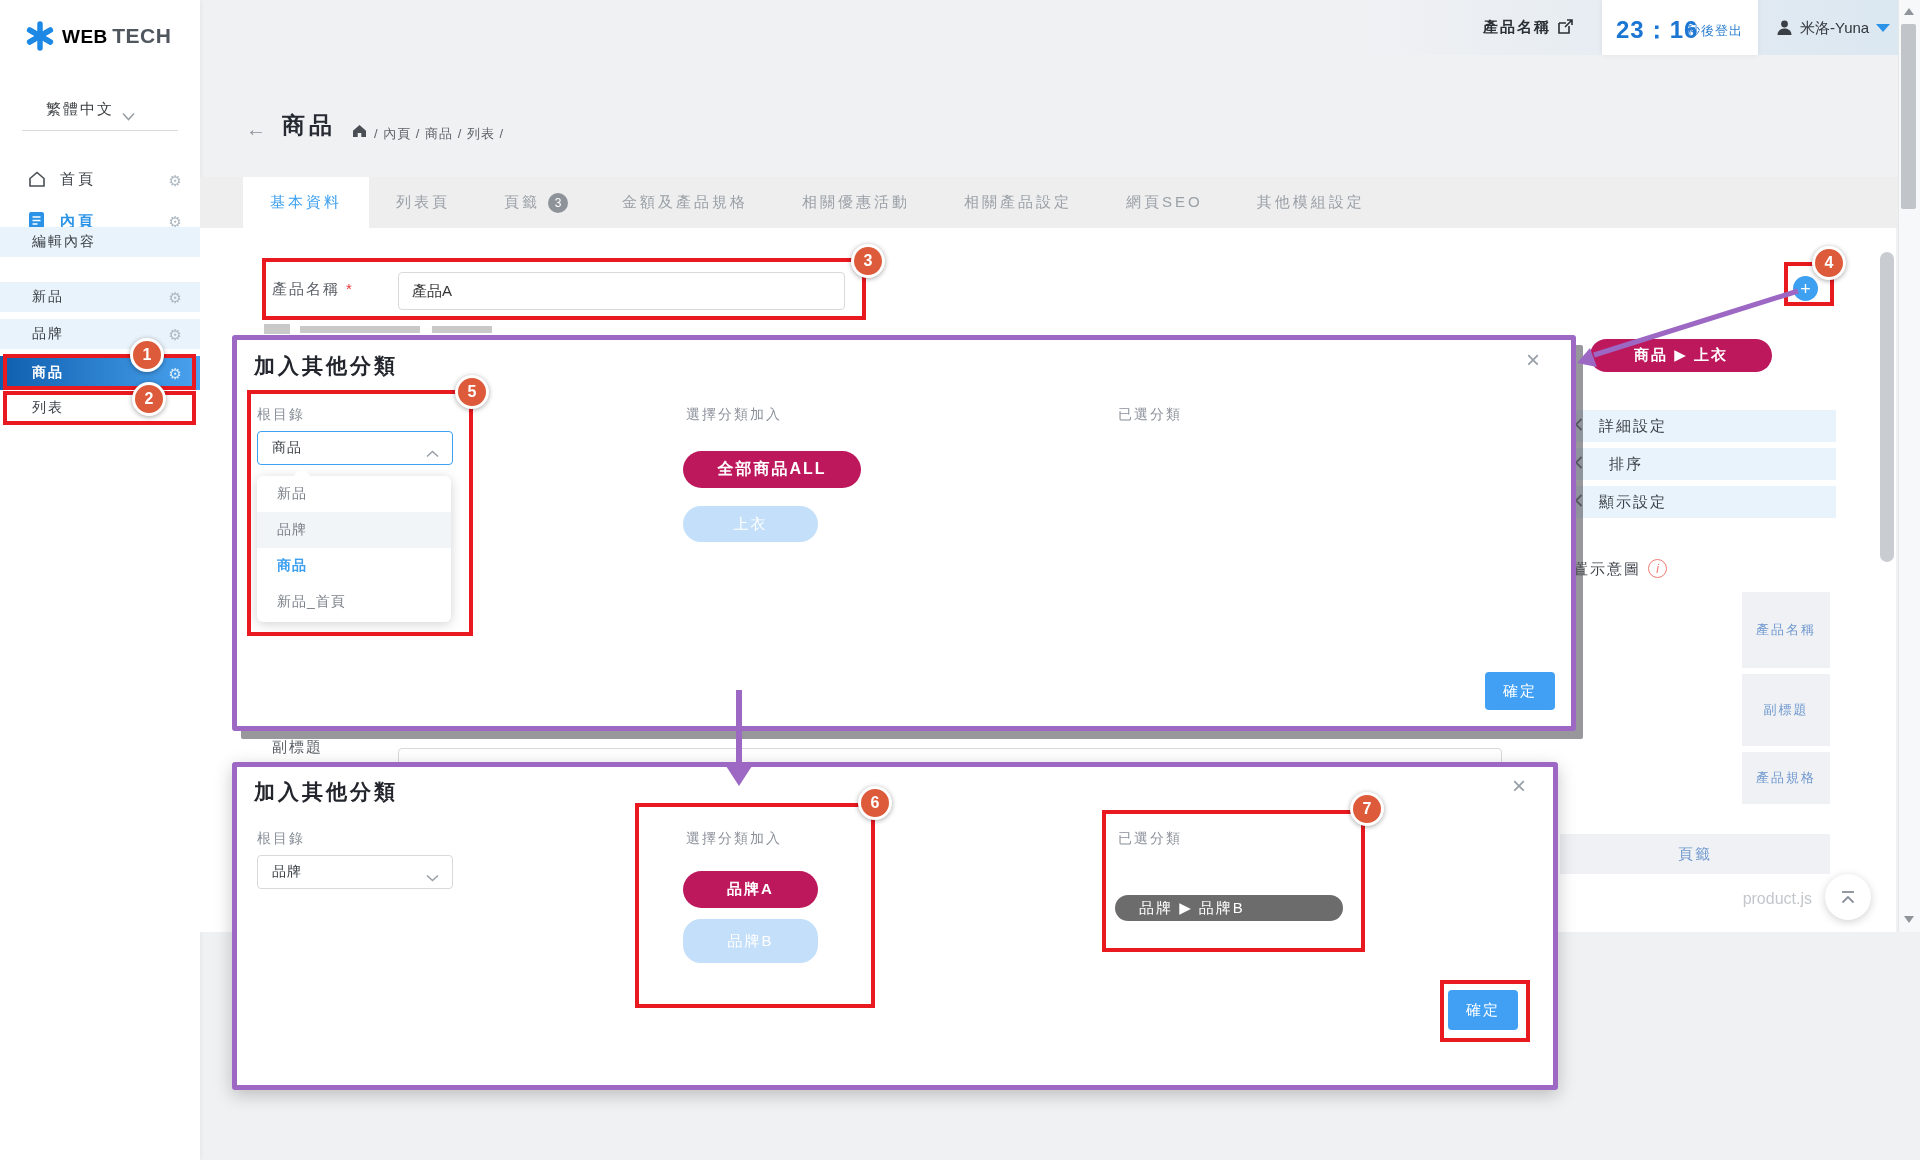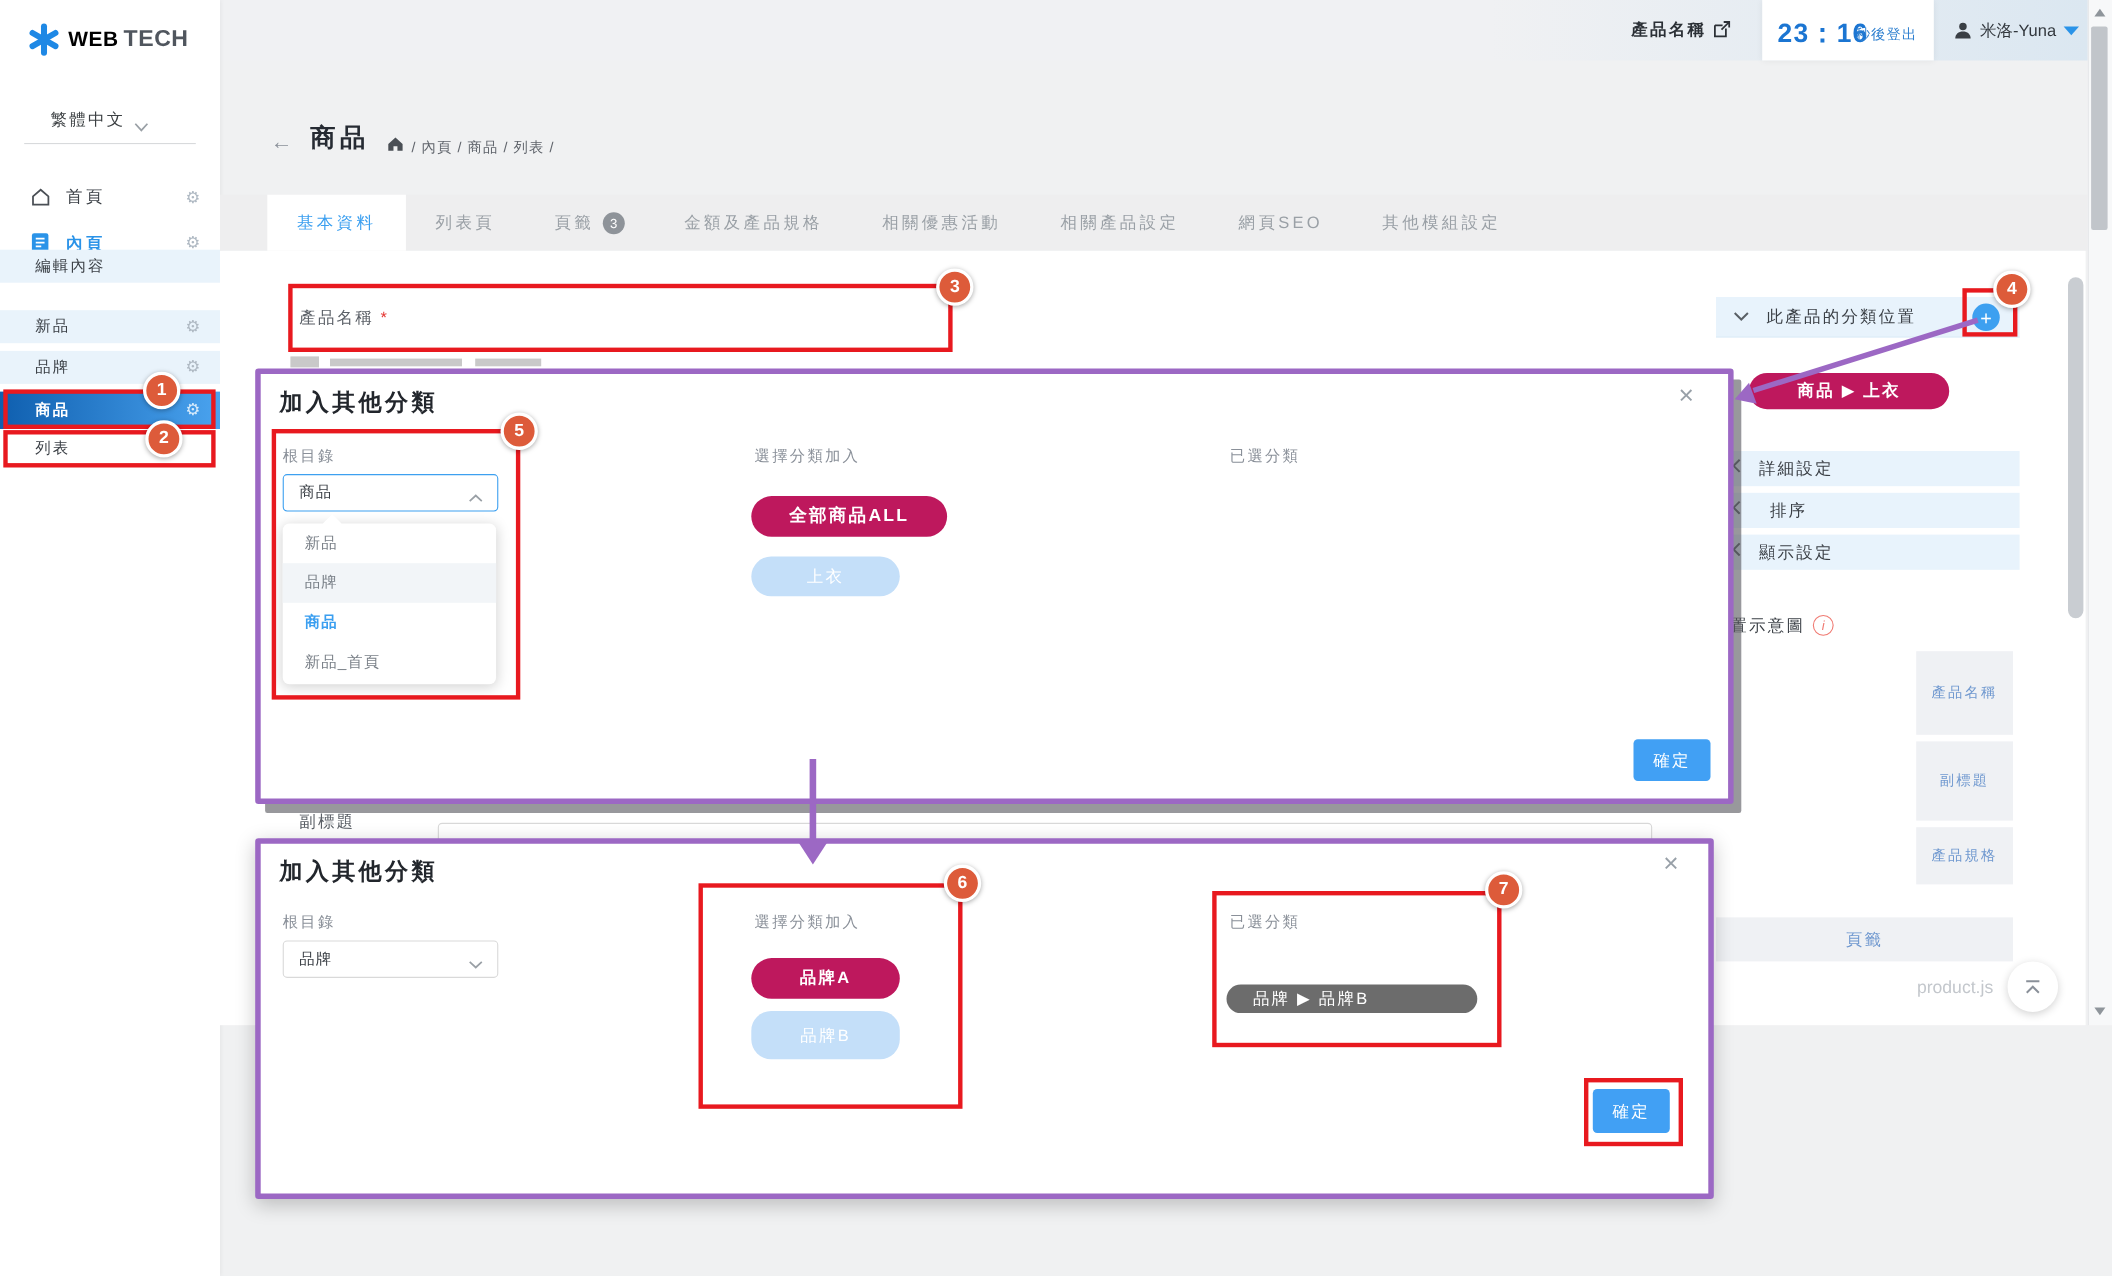--- a/index.html
+++ b/index.html
@@ -211,36 +211,29 @@
     <div class="tab">
         <span>其他模組設定</span>
       </div>
   </div>
 
   <div class="abs card"></div>
 
   <div class="abs label" style="left:272px; top:280px;">
     <span>產品名稱</span><span class="req">*</span>
   </div>
+  <div class="abs input" style="left:398px; top:272px; width:447px; height:38px;">產品A</div>
 
   <div class="abs frag" style="left:264px; top:324px; width:26px; height:10px;"></div>
   <div class="abs frag" style="left:300px; top:326px; width:120px; height:7px;"></div>
   <div class="abs frag" style="left:432px; top:326px; width:60px; height:7px;"></div>
 
   <div class="abs label" style="left:272px; top:738px; z-index:10;">副標題</div>
   <div class="abs input" style="left:398px; top:748px; width:1104px; height:40px; z-index:10;"></div>
 
-  <div class="abs panel-row" style="left:1560px; top:270px; width:276px; height:37px; border-bottom:1px solid #d8e8f6;">
-    <span style="margin-left:16px;">
-      <svg width="14" height="9" viewBox="0 0 14 9">
-          <polyline points="1,1.5 7,7.5 13,1.5" fill="none" stroke="#5a6066" stroke-width="1.8"></polyline>
-        </svg>
-    </span>
-    <span class="panel-lbl" style="margin-left:16px;">此產品的分類位置</span>
-  </div>
   <div class="abs plus-btn" style="left:1793px; top:276px; width:25px; height:25px;">+</div>
   <div class="abs" style="left:1560px; top:307px; width:276px; height:105px; background:#fff;"></div>
   <div class="abs pill-blue" style="left:1590px; top:339px; width:182px; height:33px;">商品 ▶ 上衣</div>
 
   <div class="abs panel-row" style="left:1560px; top:410px; width:276px; height:32px;">
     <span style="margin-left:14px;">
       <svg width="9" height="13" viewBox="0 0 9 13">
           <polyline points="7.5,1 2,6.5 7.5,12" fill="none" stroke="#5a6066" stroke-width="1.8"></polyline>
         </svg>
     </span>

